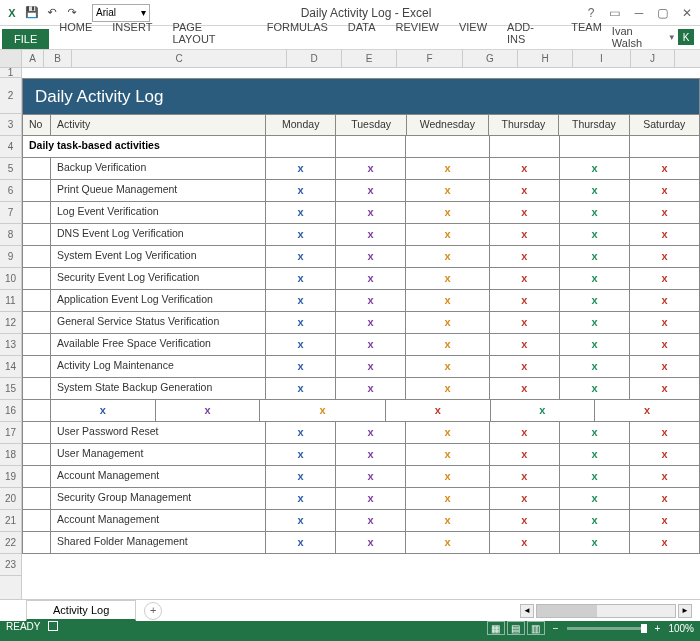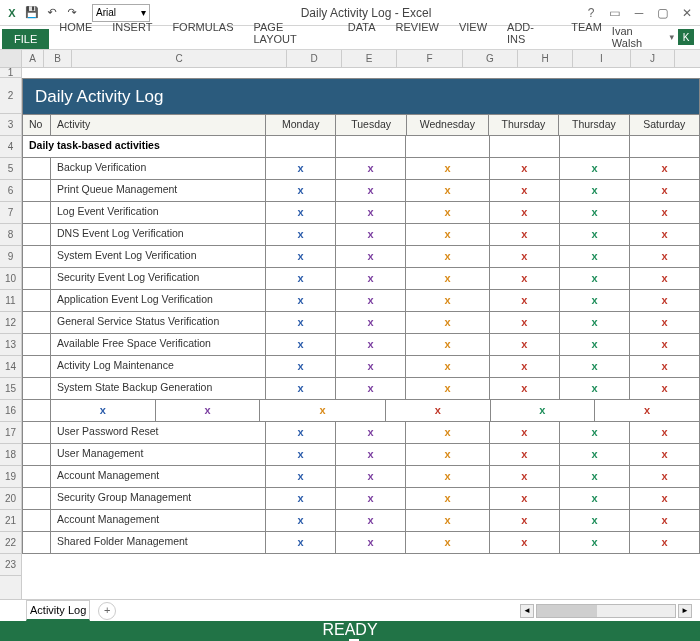--- a/index.html
+++ b/index.html
@@ -48,28 +48,28 @@
 .section-row .emp.wed{flex:1.2}
 
 .data-row { display:flex; height:22px; border-left:1px solid #888; border-right:1px solid #888; border-bottom:1px solid #888; }
 .data-row .no { width:28px; border-right:1px solid #888; }
 .data-row .act { width:215px; border-right:1px solid #888; font-size:10.5px; padding:3px 6px; color:#333; }
 .data-row .day { flex:1; border-right:1px solid #888; text-align:center; font-size:11px; line-height:20px; font-weight:bold; }
 .data-row .day.wed{flex:1.2}
 .data-row .day:last-child{border-right:none}
 
 .sheettabs { height:22px; background:#fff; border-top:1px solid #ccc; display:flex; align-items:center; padding-left:26px; gap:2px; }
-.sheettab { padding:3px 3px; font-size:11px; border:1px solid #ccc; border-bottom:2px solid #217346; background:#fff; cursor:pointer; }
+.sheettab { padding:3px 26px; font-size:11px; border:1px solid #ccc; border-bottom:2px solid #217346; background:#fff; cursor:pointer; }
 .addsheet { width:18px; height:18px; border:1px solid #ccc; border-radius:50%; text-align:center; line-height:15px; color:#666; margin-left:6px; cursor:pointer; }
 .hscroll-area { margin-left:auto; display:flex; align-items:center; gap:2px; padding-right:8px; }
 .hscroll-btn { width:14px; height:14px; border:1px solid #bbb; background:#eee; font-size:8px; text-align:center; line-height:12px; cursor:pointer; }
 .hscroll-track { width:140px; height:14px; border:1px solid #bbb; background:#eee; position:relative; }
 .hscroll-thumb { position:absolute; left:0; top:0; width:60px; height:12px; background:#cfcfcf; }
 
-.statusbar { height:20px; background:#217346; color:#fff; display:flex; align-items:center; font-size:16px; padding:0 6px;flex-direction:column; }
+.statusbar { height:20px; background:#217346; color:#fff; display:flex; align-items:flex-start; font-size:10px; padding:0 6px; }
 .statusbar .right { margin-left:auto; display:flex; align-items:center; gap:8px; }
 .view-btns { display:flex; gap:2px; }
 .vbtn { width:18px; height:14px; border:1px solid rgba(255,255,255,.5); display:flex; align-items:center; justify-content:center; cursor:pointer; }
 .zoom-slider { width:80px; height:3px; background:rgba(255,255,255,.4); position:relative; }
 .zoom-slider .thumb { position:absolute; right:0; top:-3px; width:6px; height:9px; background:#fff; }
 .rec-icon { width:10px; height:10px; border:1px solid #fff; }
 </style>
 </head>
 <body>
 
@@ -92,22 +92,22 @@
     <span class="win-btn">▢</span>
     <span class="win-btn">✕</span>
   </div>
 </div>
 
 <div class="ribbon-tabs">
   <div class="file-tab">FILE</div>
   <div id="rtabs" style="display:flex">
       <div class="rtab">HOME</div>
       <div class="rtab">INSERT</div>
+      <div class="rtab">PAGE LAYOUT</div>
       <div class="rtab">FORMULAS</div>
-      <div class="rtab">PAGE LAYOUT</div>
       <div class="rtab">DATA</div>
       <div class="rtab">REVIEW</div>
       <div class="rtab">VIEW</div>
       <div class="rtab">ADD-INS</div>
       <div class="rtab">TEAM</div>
     </div>
   <div class="ribbon-right">
     <span style="font-size:11px;color:#444">Ivan Walsh</span>
     <span style="font-size:9px;color:#666">▾</span>
     <span class="user-badge">K</span>

